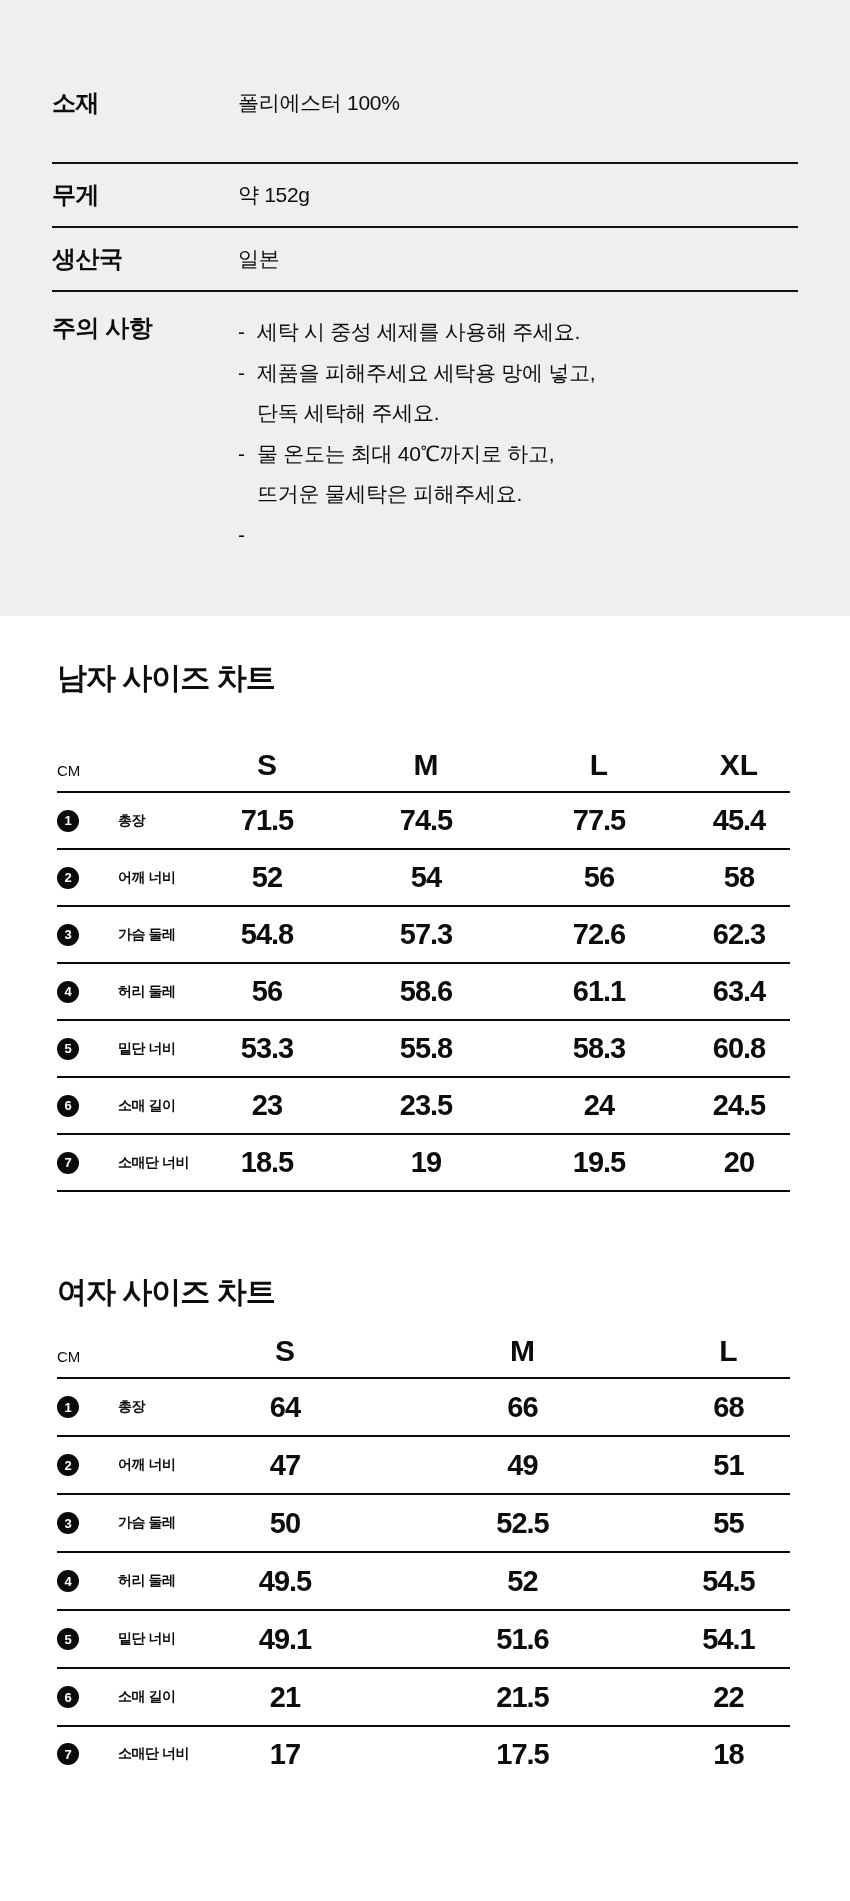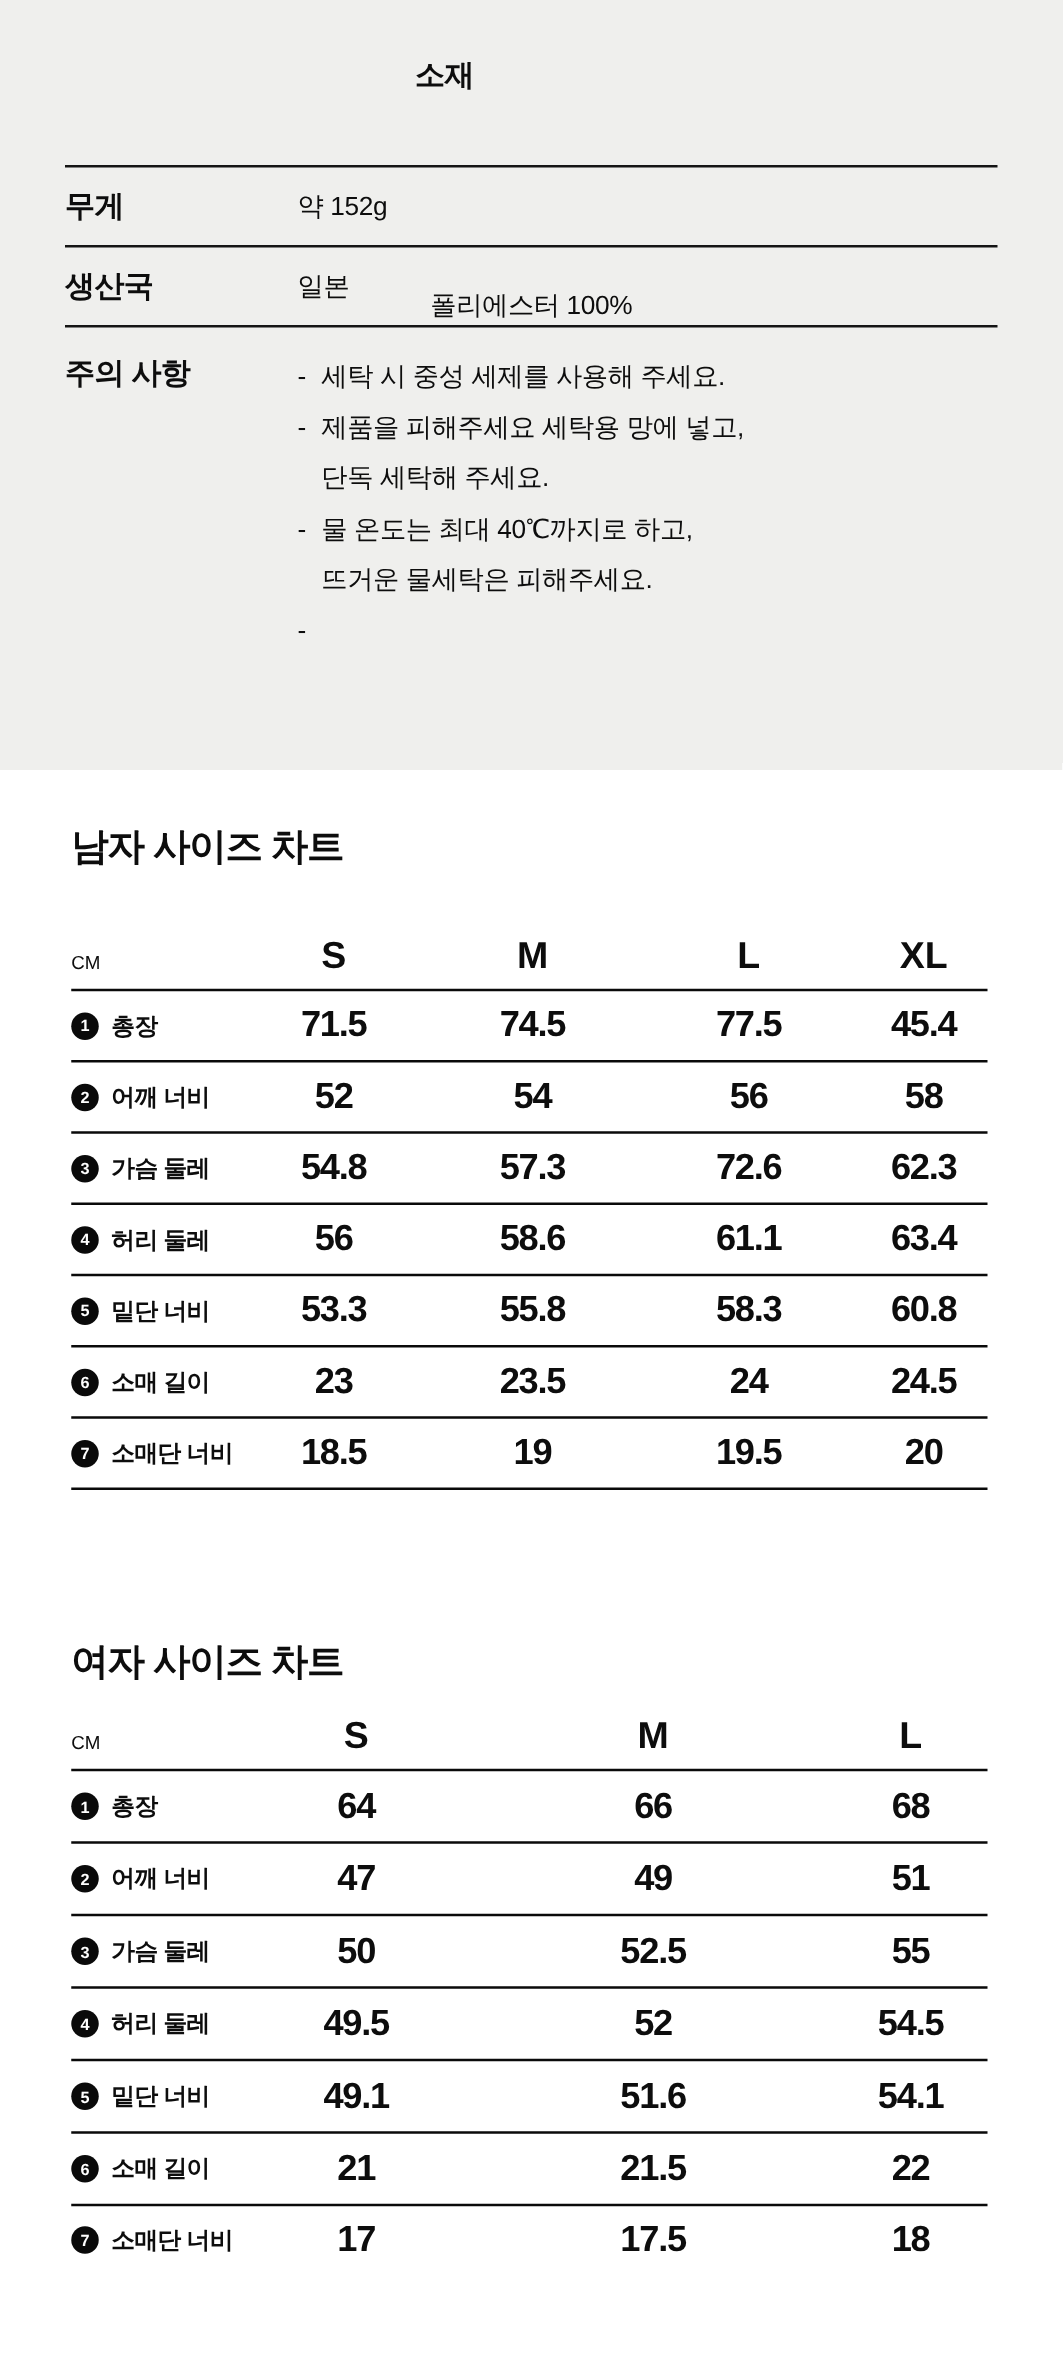--- a/index.html
+++ b/index.html
@@ -11,21 +11,21 @@
     overflow:hidden; position:relative;
   }
 
   
   .info-panel { width:850px; height:616px; background:#efefed; }
   .info-row {
     margin:0 52px; height:64px;
     display:flex; align-items:center;
     border-bottom:2px solid #141414;
   }
-  .info-row.first { height:134px; padding-top:44px;flex-direction:column; }
+  .info-row.first { height:164px; padding-top:44px; }
   .info-label {
     width:186px; flex:0 0 186px;
     font-size:24px; font-weight:bold; letter-spacing:-0.5px;
   }
   .info-value { flex:1; font-size:21px; letter-spacing:-0.3px; }
 
   .info-row.care {
     height:auto; border-bottom:none;
     align-items:flex-start; padding-top:20px;
   }
@@ -33,21 +33,21 @@
   .care-line { display:flex; font-size:21px; line-height:40.5px; letter-spacing:-0.3px; }
   .care-line .dash { width:19px; flex:0 0 19px; }
 
   
   .content { padding:0 60px 0 57px; }
   .chart-title {
     margin:0; font-size:30px; font-weight:bold; letter-spacing:-1px;
     height:36px; line-height:36px;
   }
   .chart-title.mens   { margin-top:44px; }
-  .chart-title.womens { margin-top:120px; }
+  .chart-title.womens { margin-top:82px; }
 
   .size-table { width:733px; }
   .size-table.mens   { margin-top:48px; }
   .size-table.womens { margin-top:20px; }
 
   .tr { display:grid; align-items:center; border-bottom:2px solid #0a0a0a; }
   .mens  .tr { grid-template-columns:135px 150px 168px 178px 102px; height:57px; }
   .womens .tr { grid-template-columns:135px 186px 289px 123px; height:58px; }
   .tr.head { height:49px; align-items:flex-end; padding-bottom:9px; border-bottom:2px solid #0a0a0a; }
   .womens .tr.last { border-bottom:none; height:54px; }
@@ -59,21 +59,21 @@
   .td.unit { font-size:15px; font-weight:normal; letter-spacing:0; padding-bottom:3px; }
   .td.col  { font-size:30px; font-weight:bold; }
   .td.val  { font-size:29px; font-weight:bold; letter-spacing:-1px; }
 
   .badge {
     width:22px; height:22px; flex:0 0 22px;
     background:#0a0a0a; color:#ffffff; border-radius:50%;
     display:inline-flex; align-items:center; justify-content:center;
     font-size:13px; font-weight:bold; margin-right:10px;
   }
-  .lbl { font-size:19px; font-weight:bold; letter-spacing:-0.5px; }
+  .lbl { font-size:14px; font-weight:bold; letter-spacing:-0.5px;margin-left:29px; }
 </style>
 </head>
 <body>
 
 <div class="info-panel">
 
   <div class="info-row first">
     <div class="info-label">소재</div>
     <div class="info-value">폴리에스터 100%</div>
   </div>

